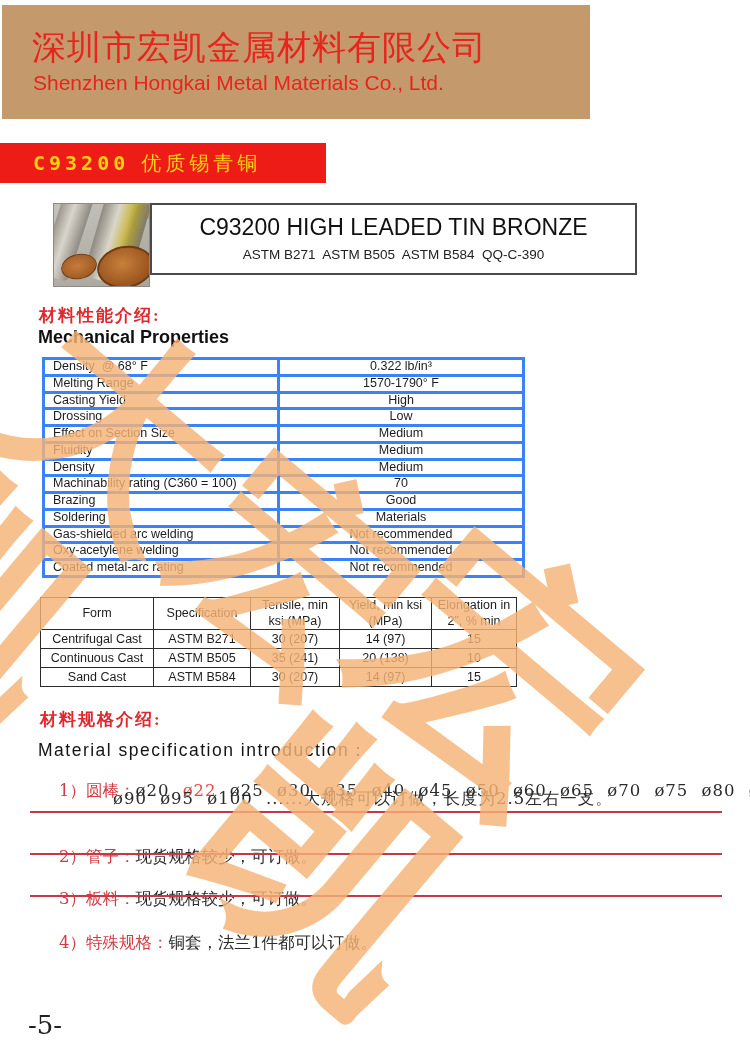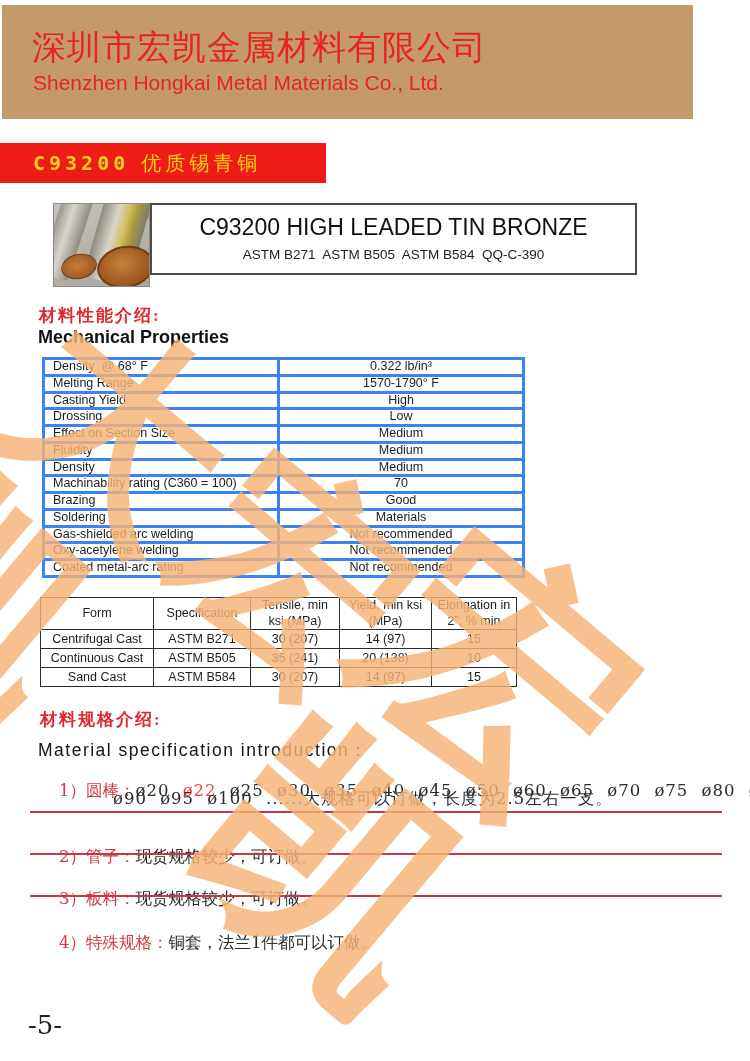--- a/index.html
+++ b/index.html
@@ -2,21 +2,21 @@
 <html><head>
 <meta charset="utf-8">
 <style>
   html,body { margin:0; padding:0; background:#ffffff; }
   .page {
     position:relative; width:750px; height:1061px; background:#ffffff;
     font-family:"Liberation Sans", sans-serif; overflow:hidden;
   }
 
   
-  .header-band { position:absolute; left:2px; top:5px; width:691px; height:114px; background:#c49a6c; }
+  .header-band { position:absolute; left:2px; top:5px; width:588px; height:114px; background:#c49a6c; }
   .company-cn { position:absolute; left:30px; top:20px; font-size:34px; color:#e8241e; letter-spacing:1px; font-family:"Liberation Sans", sans-serif; }
   .company-en { position:absolute; left:31px; top:66px; font-size:21px; color:#e8241e; }
 
   
   .banner { position:absolute; left:0; top:143px; width:326px; height:40px; background:#ee1c17; }
   .banner-text { position:absolute; left:33px; top:0; height:28px; line-height:40px; color:#ffd310; font-size:20px; font-weight:bold; }
   .banner-code { font-family:"DejaVu Sans Mono", monospace; letter-spacing:4px; }
   .banner-cn { margin-left:12px; letter-spacing:4px; font-weight:normal; }
 
   

